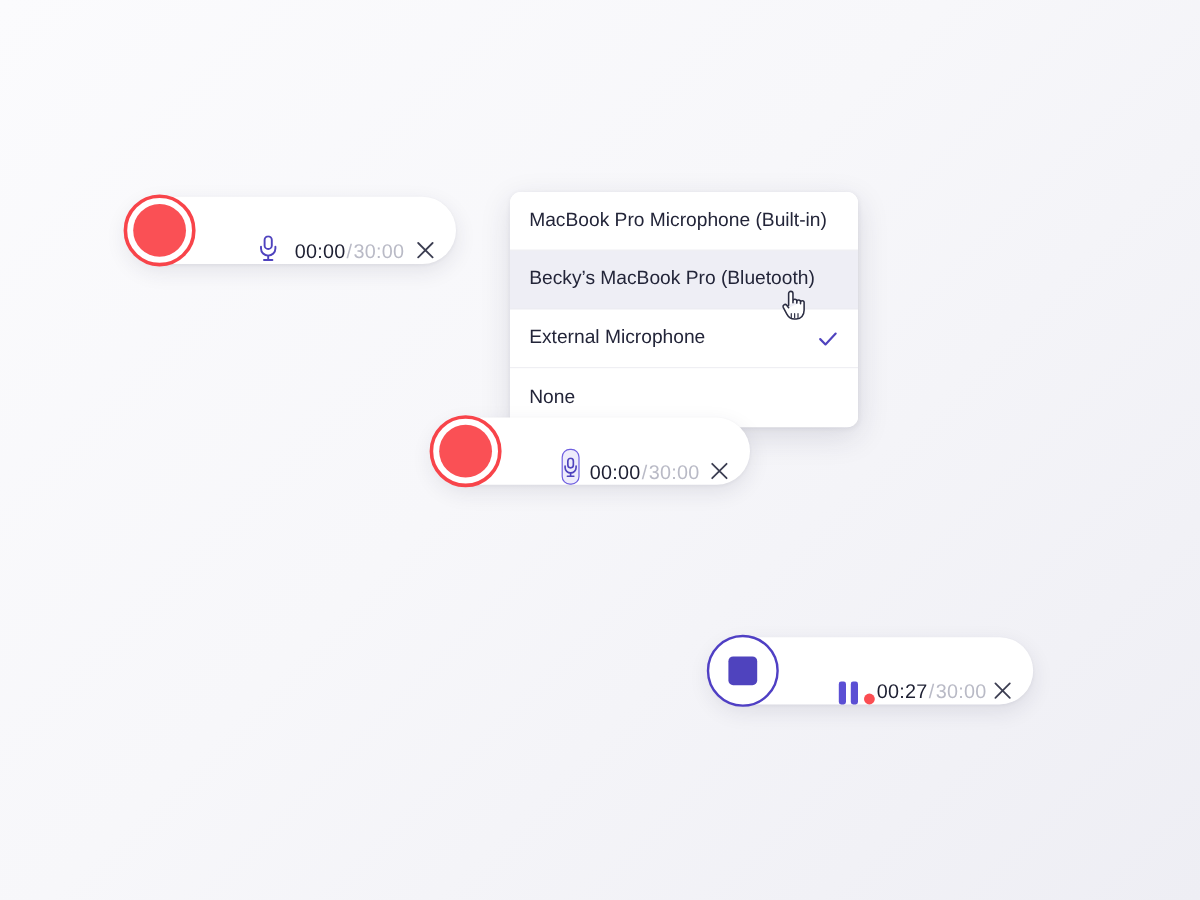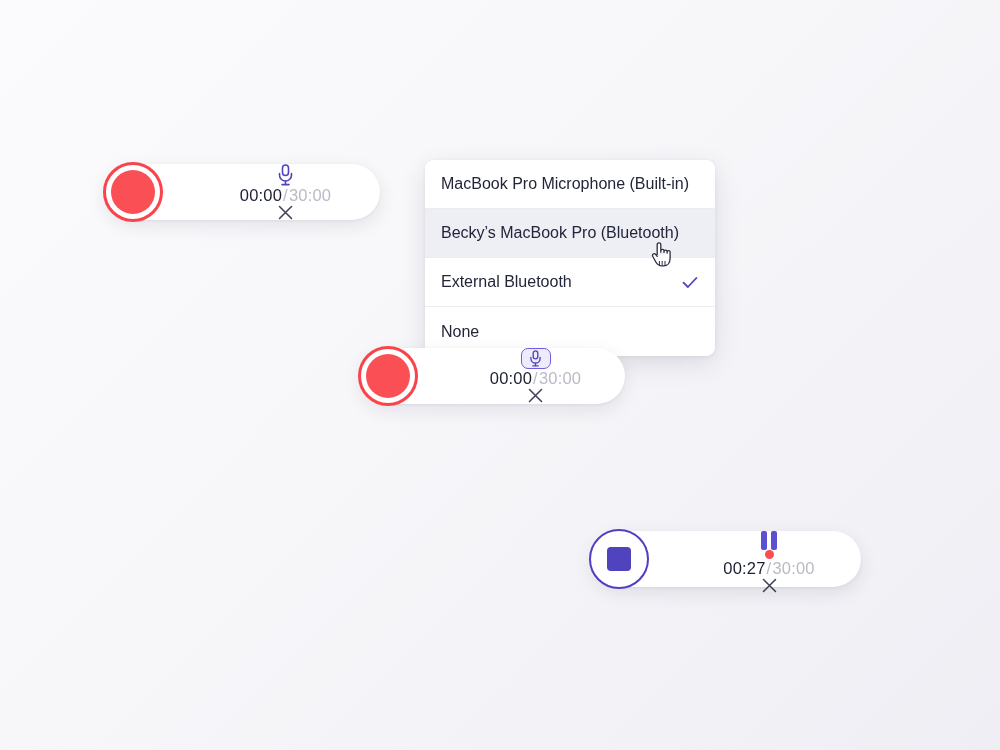--- a/index.html
+++ b/index.html
@@ -13,30 +13,29 @@
     overflow: hidden;
     background: linear-gradient(135deg, #fbfbfd 0%, #f7f7fa 45%, #eeeef4 100%);
     font-family: "Liberation Sans", sans-serif;
     -webkit-font-smoothing: antialiased;
   }
 
   
   .pill {
     position: absolute;
     display: flex;
-    align-items: center;
+    align-items: flex-end;
     height: 56px;
     background: #ffffff;
     border-radius: 28px;
     box-shadow: 0 6px 18px rgba(40, 42, 70, 0.10),
                 0 1px 3px rgba(40, 42, 70, 0.06);
     padding-left: 104px;
     padding-right: 18px;
     box-sizing: border-box;
-    flex-direction: column;
   }
 
   
   .record-btn {
     position: absolute;
     left: -2px;
     top: 50%;
     transform: translateY(-50%);
     width: 60px;
     height: 60px;
@@ -252,21 +251,21 @@
 
   <div class="dd-item">
     <span class="dd-label">MacBook Pro Microphone (Built-in)</span>
   </div>
 
   <div class="dd-item highlighted">
     <span class="dd-label">Becky’s MacBook Pro (Bluetooth)</span>
   </div>
 
   <div class="dd-item">
-    <span class="dd-label">External Bluetooth</span>
+    <span class="dd-label">External Microphone</span>
     <span class="dd-check">
       <svg width="16" height="13" viewBox="0 0 16 13" fill="none">
         <path d="M1.5 6.6l4.4 4.4L14.4 2" stroke="#4f43be" stroke-width="1.8" stroke-linecap="round" stroke-linejoin="round"></path>
       </svg>
     </span>
   </div>
 
   <div class="dd-item">
     <span class="dd-label">None</span>
   </div>

